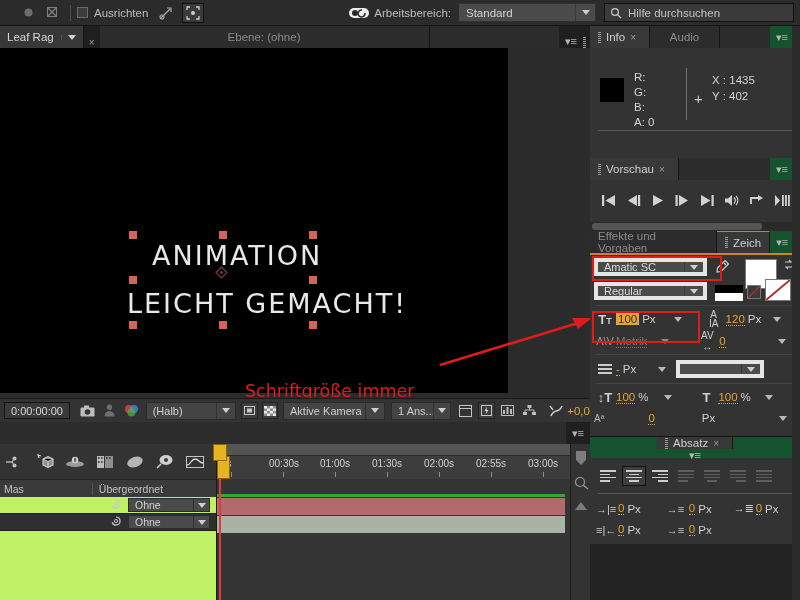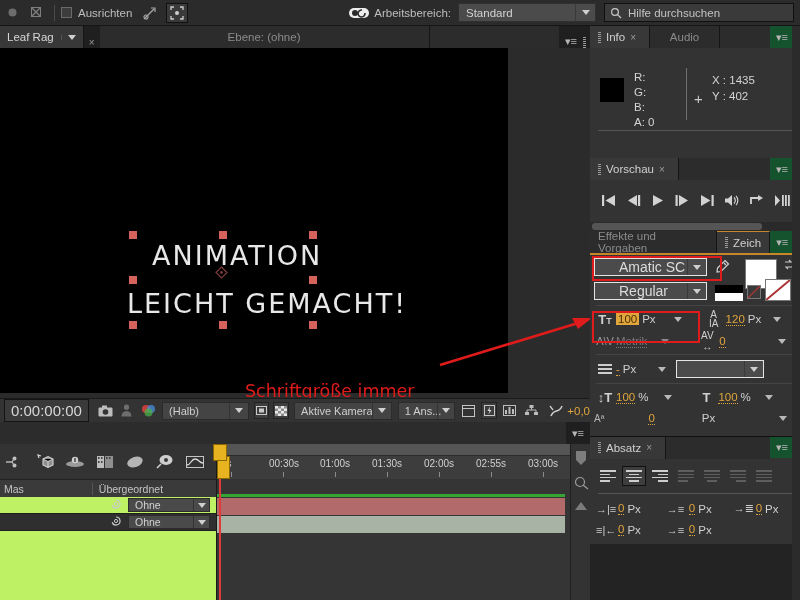--- a/index.html
+++ b/index.html
@@ -11,21 +11,21 @@
     color: #c8c8c8;
     overflow: hidden;
   }
   .app { position: relative; width: 800px; height: 600px; }
 
   
   .toolbar {
     position: absolute; left: 0; top: 0; width: 800px; height: 26px;
     background: #2b2b2b;
     border-bottom: 1px solid #161616;
-    display: flex; align-items: center;
+    display: flex; align-items: center; padding-left: 16px;
   }
   .tb-icon {
     width: 20px; height: 20px; margin: 0 2px;
     display: flex; align-items: center; justify-content: center;
     color: #8e8e8e;
   }
   .tb-sep { width: 1px; height: 16px; background: #4a4a4a; margin: 0 6px; }
   .chk {
     width: 11px; height: 11px; background: #3c3c3c;
     border: 1px solid #6a6a6a; margin-right: 6px;
@@ -98,22 +98,22 @@
     font-family: "DejaVu Sans", sans-serif;
   }
 
   
   .comp-bottom {
     position: absolute; left: 0; top: 398px; width: 590px; height: 24px;
     background: #333333; border-top: 1px solid #1a1a1a;
     display: flex; align-items: center; padding-left: 4px;
   }
   .timefield {
-    background: #3a3a3a; border: 1px solid #141414; height: 23px;
-    display:flex; align-items:center; padding: 0 6px; color: #d8d8d8; font-size: 15px;
+    background: #3a3a3a; border: 1px solid #141414; height: 17px;
+    display:flex; align-items:center; padding: 0 6px; color: #d8d8d8; font-size: 11px;
   }
   .cb-icon { width: 19px; height:18px; display:flex;align-items:center;justify-content:center; color:#b9b9b9; margin:0 2px;}
   .cb-dd {
     background:#444; border:1px solid #2b2b2b; height:18px;
     display:flex;align-items:center; color:#cfcfcf; font-size:11px;
     padding-left:6px; position:relative; margin:0 3px;
   }
   .sq-btn { width:17px;height:17px;border:1px solid #232323;background:#3d3d3d;display:flex;align-items:center;justify-content:center;margin:0 2px;}
 
   
@@ -198,23 +198,23 @@
   .xy { position:absolute; left:122px; top:24px; font-size:11.5px; color:#d5d5d5; line-height:16px; }
   .plus { position:absolute; left:104px; top:42px; color:#c8c8c8; font-size:15px; }
   .hline { position:absolute; left:8px; right:8px; top:82px; height:1px; background:#565656; }
 
   .vorschau-body { height:42px; background:#333; display:flex; align-items:center; justify-content:space-around; padding:0 6px; }
   .vorschau-scroll { height:9px; background:#2a2a2a; position:relative; }
   .vorschau-scroll i { position:absolute; left:2px; top:1px; width:170px; height:7px; background:#555; border-radius:3px; }
 
   .ch-row { display:flex; align-items:center; height:22px; padding:0 4px; }
   .ch-dd {
-    background:#4b4b4b; border:1px solid #e5e5e5; height:18px;
-    display:flex; align-items:center; color:#dcdcdc; font-size:14px;
-    padding-left:24px; position:relative;
+    background:#4b4b4b; border:4px solid #e5e5e5; height:18px;
+    display:flex; align-items:center; color:#dcdcdc; font-size:11px;
+    padding-left:6px; position:relative;
   }
   .ch-dd .arrowbox { position:absolute; right:0; top:0; bottom:0; width:19px;
     background:#4b4b4b; border-left:1px solid #3a3a3a; display:flex; align-items:center; justify-content:center;}
   .num { color:#e0a53c; font-size:11.5px; border-bottom:1px dotted #e0a53c; }
   .num.hl { background:#e0a53c; color:#4a3000; border-bottom:none; padding:0 2px; }
   .unit { color:#cfcfcf; font-size:11.5px; margin-left:3px; }
   .dim { color:#7a7a7a; }
   .small-caret { width:0;height:0;border-left:4px solid transparent;border-right:4px solid transparent;border-top:5px solid #b9b9b9; }
   .redbox { position:absolute; border:2px solid #e01b1b; pointer-events:none; }
   .sep-line { height:1px; background:#444; margin:2px 6px; }
@@ -777,21 +777,21 @@
         <span style="width:24px;margin-left:22px;text-align:center;color:#b5b5b5;font-size:10px;">⋮A⋮</span>
         <span class="num">0</span>
         <span class="unit">%</span>
         <i class="small-caret" style="margin-left:20px"></i>
       </div>
 
       <div class="redbox" style="left:2px;top:1px;width:130px;height:25px;"></div>
       <div class="redbox" style="left:2px;top:56px;width:108px;height:32px;"></div>
     </div>
 
-    <div class="pnl-tabbar" style="border-top:1px solid #111;">
+    <div class="pnl-tabbar" style="border-top:1px solid #111;flex-direction:column;">
       <div class="pnl-tab">
         <span class="grip"></span>
         <span>Absatz</span>
         <span class="tab-close">×</span>
       </div>
       <div style="flex:1;background:#2c2c2c;height:22px;"></div>
       <span class="panel-menu">▾≡</span>
       <span class="grip" style="margin-right:3px"></span>
     </div>
     <div class="absatz-body" style="padding:8px 6px;">

